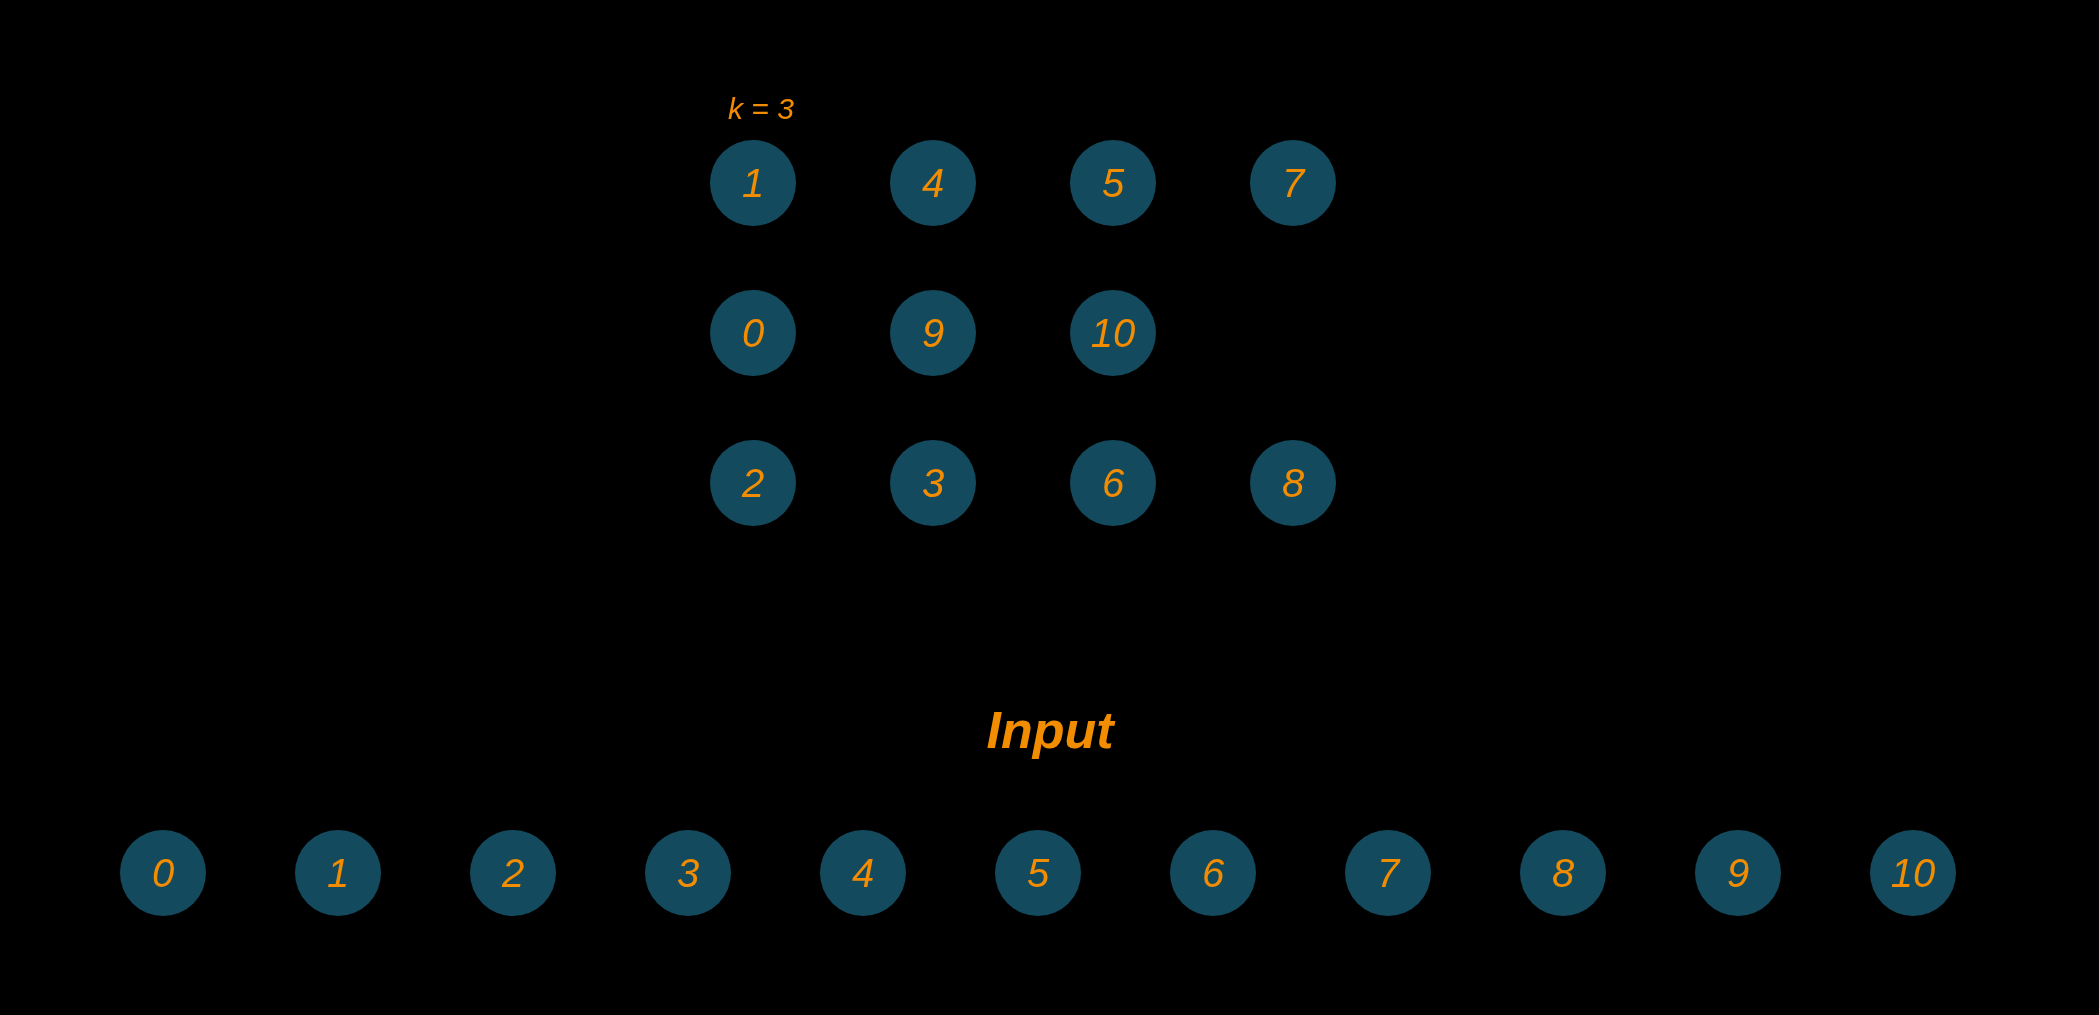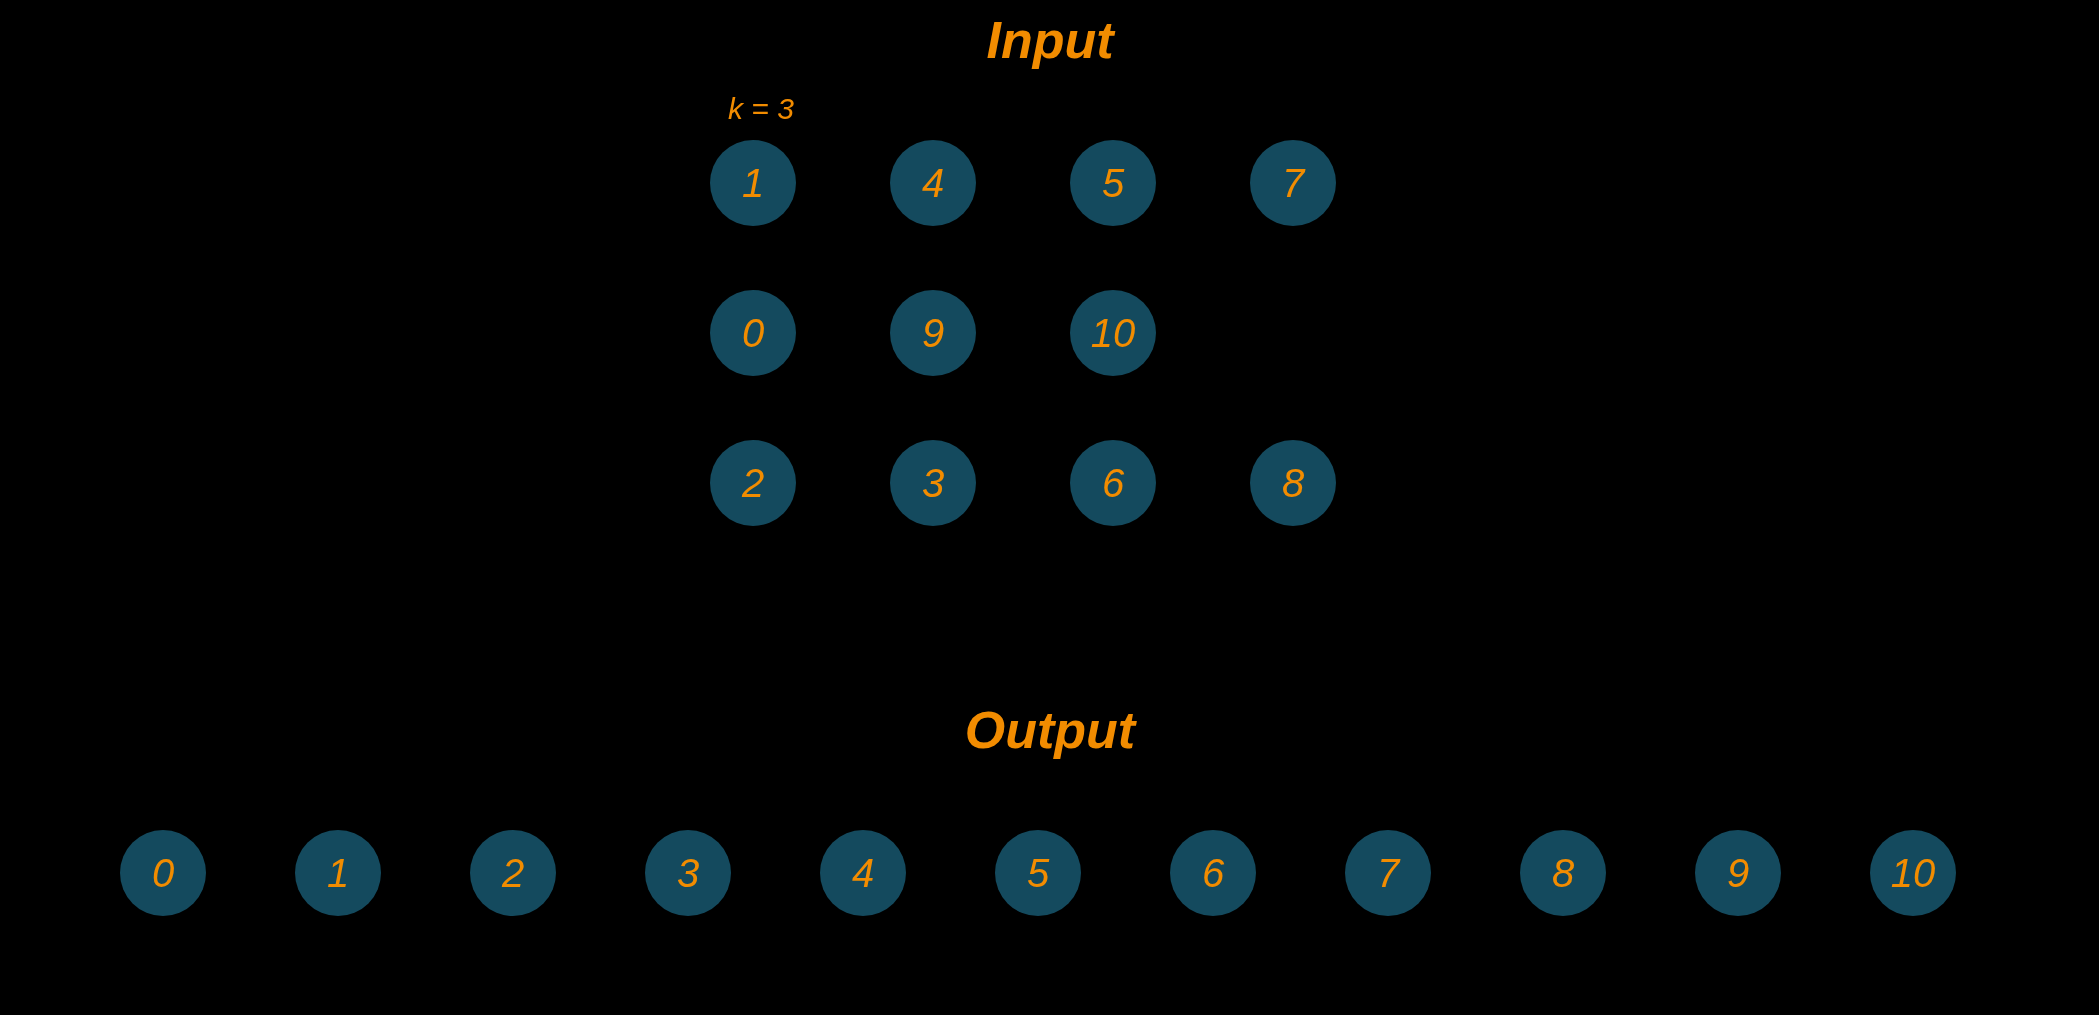--- a/index.html
+++ b/index.html
@@ -45,23 +45,22 @@
     display: flex;
     align-items: center;
     justify-content: center;
     line-height: 1;
   }
 </style>
 </head>
 <body>
 
 <div class="stage" id="stage">
-  <div class="title" id="title-input" style="left: 900px; top: 10px;">Input</div>
   <div class="k-label" id="k-label" style="left: 728px; top: 92px;">k = 3</div>
-  <div class="title" id="title-output" style="left: 900px; top: 700px;">Output</div>
+  <div class="title" id="title-output" style="left: 900px; top: 700px;">Input</div>
 <div class="node" style="left: 710px; top: 140px; width: 86px; height: 86px;">1</div>
     <div class="node" style="left: 890px; top: 140px; width: 86px; height: 86px;">4</div>
     <div class="node" style="left: 1070px; top: 140px; width: 86px; height: 86px;">5</div>
     <div class="node" style="left: 1250px; top: 140px; width: 86px; height: 86px;">7</div>
     <div class="node" style="left: 710px; top: 290px; width: 86px; height: 86px;">0</div>
     <div class="node" style="left: 890px; top: 290px; width: 86px; height: 86px;">9</div>
     <div class="node" style="left: 1070px; top: 290px; width: 86px; height: 86px;">10</div>
     <div class="node" style="left: 710px; top: 440px; width: 86px; height: 86px;">2</div>
     <div class="node" style="left: 890px; top: 440px; width: 86px; height: 86px;">3</div>
     <div class="node" style="left: 1070px; top: 440px; width: 86px; height: 86px;">6</div>

